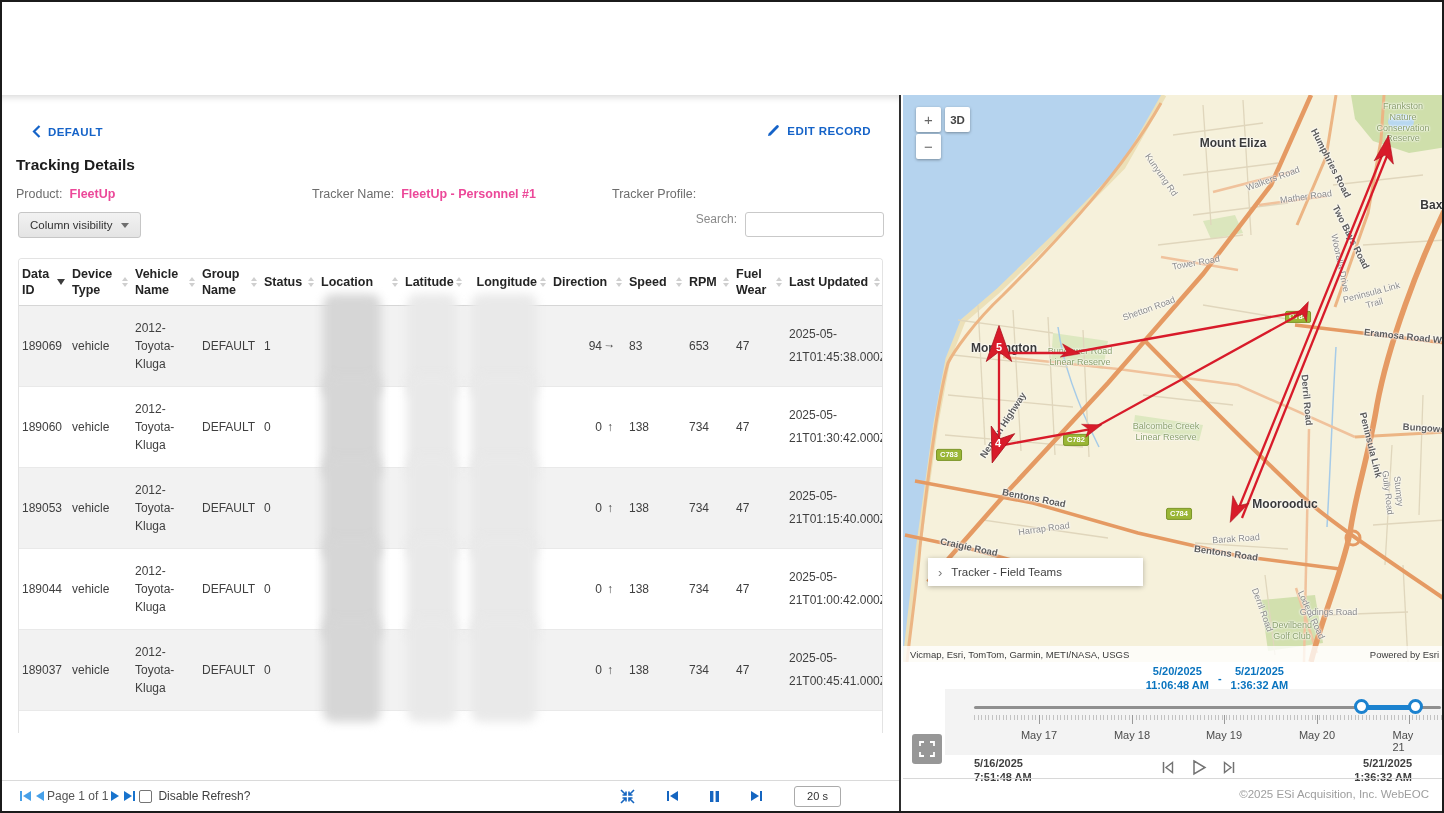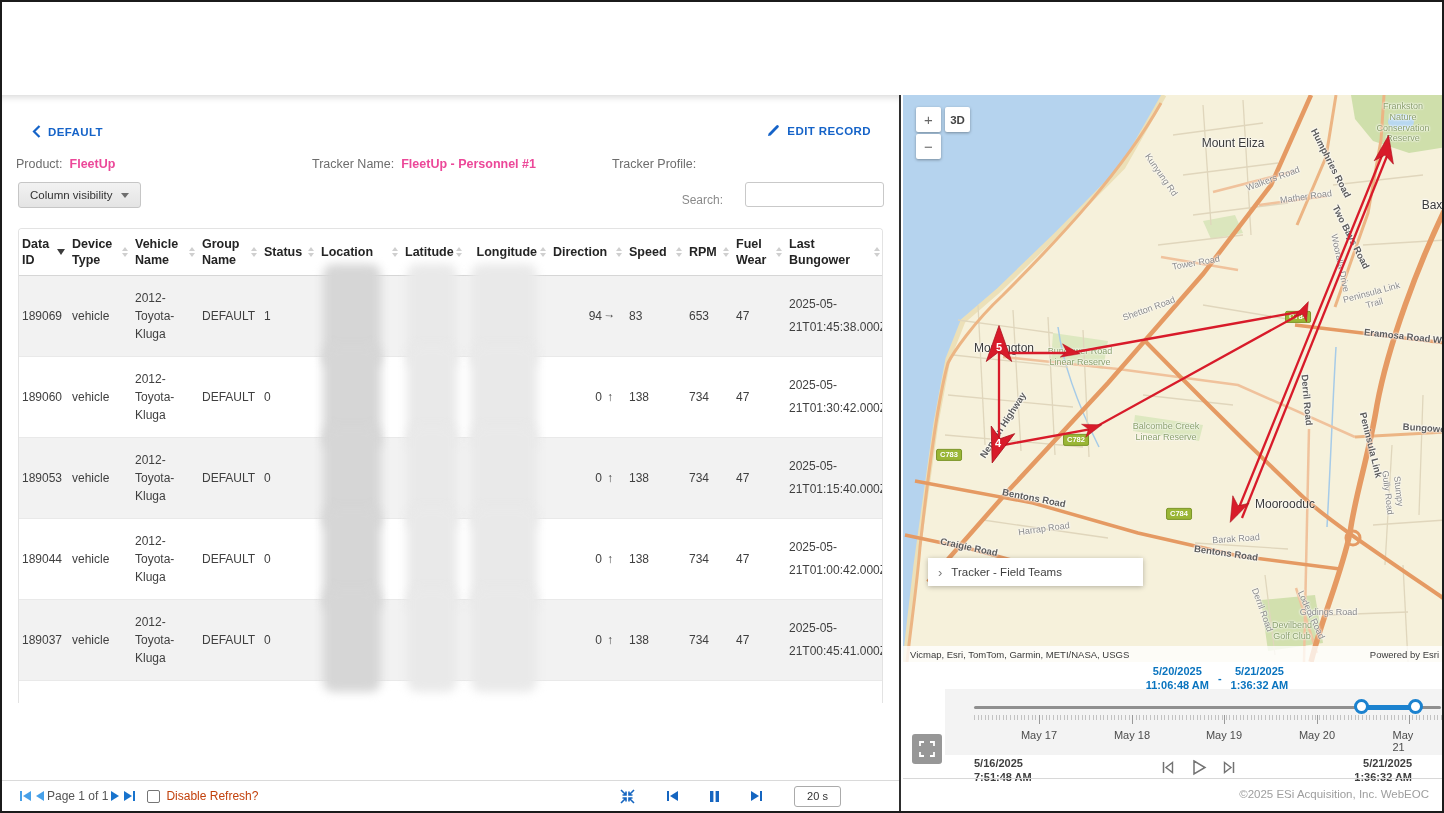--- a/index.html
+++ b/index.html
@@ -22,21 +22,21 @@
   .fields{display:flex;margin:13px 0 0 14px;font-size:12.5px}
   .field{display:flex;gap:7px;align-items:baseline}
   .f1{width:296px}.f2{width:300px}
   .flabel{color:#6d6d6d}.fvalue{color:#ec4899;font-weight:700}
   .hist-heading{margin-top:33px}
   .tbl-toolbar{position:relative;height:36px;margin-top:11px}
   .colvis-btn{position:absolute;left:16px;top:0;display:inline-flex;align-items:center;gap:9px;
     background:linear-gradient(#f2f2f2,#e4e4e4);border:1px solid #c6c6c6;border-radius:3px;
     padding:6px 11px;font-size:11.5px;color:#333;cursor:pointer}
   .caret-dn{width:0;height:0;border-left:4px solid transparent;border-right:4px solid transparent;border-top:5px solid #6e6e6e}
-  .search-wrap{position:absolute;right:15px;top:0;display:flex;align-items:flex-end;gap:22px;font-size:12px;color:#8a8a8a}
+  .search-wrap{position:absolute;right:15px;top:0;display:flex;align-items:flex-start;gap:8px;font-size:12px;color:#8a8a8a}
   .search-input{width:139px;height:25px;border:1px solid #c9c9c9;border-radius:3px;padding:0 6px;font-size:12px}
 
   
   .table-wrap{margin:10px 16px 0;height:475px;overflow:hidden;border:1px solid #e3e3e3;border-bottom:none;border-radius:4px 4px 0 0}
   table.dtable{border-collapse:collapse;table-layout:fixed;width:100%;font-size:12px;color:#3f3f3f}
   .dtable thead th{height:46px;font-size:12.5px;font-weight:700;color:#242424;text-align:left;vertical-align:middle;
     border-bottom:1px solid #d6d6d6;padding:4px 13px 4px 3px;position:relative;line-height:1.3;background:#fff;cursor:pointer}
   .dtable tbody td{height:80px;vertical-align:middle;padding:0 4px 0 3px;border-bottom:1px solid #e9e9e9}
   .dtable tbody tr:nth-child(odd){background:#f2f2f2}
   .sort{position:absolute;right:4px;top:50%;transform:translateY(-50%);display:flex;flex-direction:column;gap:2px}
@@ -51,31 +51,31 @@
   .blob{filter:blur(5px);border-radius:10px}
   .blob.loc{width:58px;height:104px;background:#d6d6d6;margin:-12px 0 -12px 2px}
   .blob.lat{width:50px;height:104px;background:#e9e9e9;margin:-12px 0 -12px 2px}
   .blob.lon{width:66px;height:104px;background:#e9e9e9;margin:-12px 0 -12px 2px}
 
   
   .pgbar{position:absolute;left:0;right:0;bottom:0;height:31px;border-top:1px solid #dadada;background:#fff;
     display:flex;align-items:center;padding:0 16px;gap:2px;font-size:12px;color:#555}
   .pgico{display:flex;align-items:center;cursor:pointer}
   .cbx{width:13px;height:13px;border:1px solid #757575;border-radius:2px;background:#fff;cursor:pointer}
-  .cbl{display:flex;align-items:center;gap:6px;margin-left:8px;color:#c2410c}
+  .cbl{display:flex;align-items:center;gap:6px;color:#404040}
   .pg-right{margin-left:auto;margin-right:42px;display:flex;align-items:center;gap:30px}
   .interval-box{width:47px;height:21px;border:1px solid #ababab;border-radius:3px;display:flex;align-items:center;justify-content:center;font-size:11px;color:#333}
 
   
   .right-panel{position:absolute;left:901px;top:93px;right:0;bottom:0;background:#fff}
   .map{position:absolute;left:0;top:0;width:543px;height:567px;background:#f6f1db;overflow:hidden}
   .map svg.base,.map svg.tracks{position:absolute;left:0;top:0}
   .mlabel{position:absolute;font-size:9px;color:#8a8a8a;white-space:pre-line;text-align:center;line-height:1.2;
     text-shadow:0 0 2px #fff,0 0 2px #fff,0 0 3px #fff;pointer-events:none}
-  .mlabel.town{font-size:12px;color:#3a3a3a;font-weight:400;white-space:pre}
+  .mlabel.town{font-size:12px;color:#3a3a3a;font-weight:700;white-space:pre}
   .mlabel.green{color:#8ba06c}
   .mlabel.roadb{color:#5d5d5d;font-weight:700;font-size:9.5px;white-space:pre}
   .shield{position:absolute;transform:translate(-50%,-50%);background:#9ab636;color:#fff;font-size:7.5px;font-weight:700;
     padding:1px 3px;border-radius:2px;border:1px solid #7a9427;line-height:1.1}
   .trk{fill:none;stroke:#d81b2a;stroke-width:2.3}
   .trka{fill:#d81b2a;stroke:#a80f1c;stroke-width:.5}
   .trkn{fill:#fff;font-size:11px;font-weight:700;text-anchor:middle;font-family:"Liberation Sans",sans-serif}
   .zbtn{position:absolute;width:25px;height:25px;background:#fff;box-shadow:0 1px 3px rgba(0,0,0,.35);
     display:flex;align-items:center;justify-content:center;font-size:15px;color:#666;border-radius:2px;cursor:pointer}
   .zin{left:13px;top:12px}.zout{left:13px;top:39px}
@@ -126,20 +126,21 @@
         <span>DEFAULT</span>
       </span>
       <span class="lnk edit-lnk">
         <svg width="13" height="13" viewBox="0 0 13 13">
             <path d="M1,12 L1.6,9.4 9.4,1.6 a1,1 0 0 1 2,2 L3.6,11.4 Z" fill="#1563c8"></path>
           </svg>
         <span>EDIT RECORD</span>
       </span>
     </div>
 
+    <div class="sec-heading">Tracking Details</div>
     <div class="fields">
       <span class="field f1">
         <span class="flabel">Product:</span>
         <span class="fvalue">FleetUp</span>
       </span>
       <span class="field f2">
         <span class="flabel">Tracker Name:</span>
         <span class="fvalue">FleetUp - Personnel #1</span>
       </span>
       <span class="field">
@@ -241,21 +242,21 @@
                 </span>
               </th>
               <th style="width: 53px;">
                 <div class="thlab">Fuel Wear</div>
                 <span class="sort">
                   <i class="t-up"></i>
                   <i class="t-dn"></i>
                 </span>
               </th>
               <th style="width: 98px;">
-                <div class="thlab">Last Bungower</div>
+                <div class="thlab">Last Updated</div>
                 <span class="sort">
                   <i class="t-up"></i>
                   <i class="t-dn"></i>
                 </span>
               </th>
             </tr>
           </thead>
         <tbody id="tbody">
             <tr>
               <td class="col-data_id">

